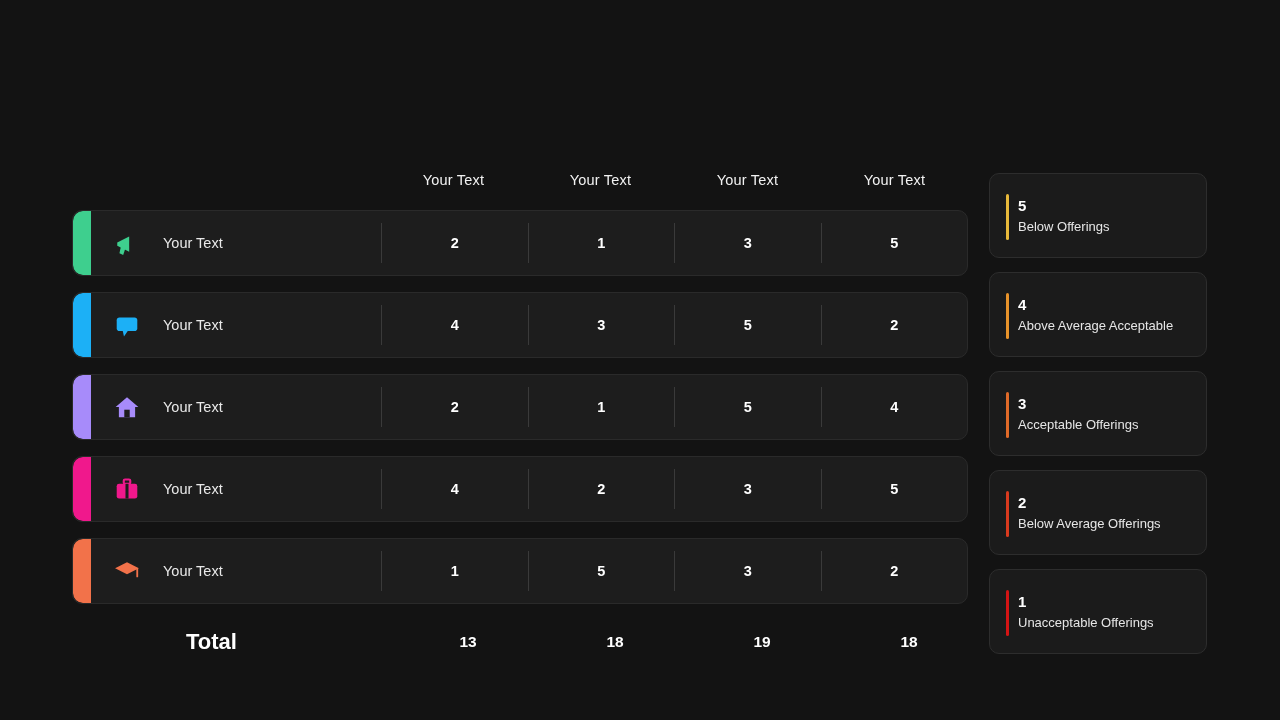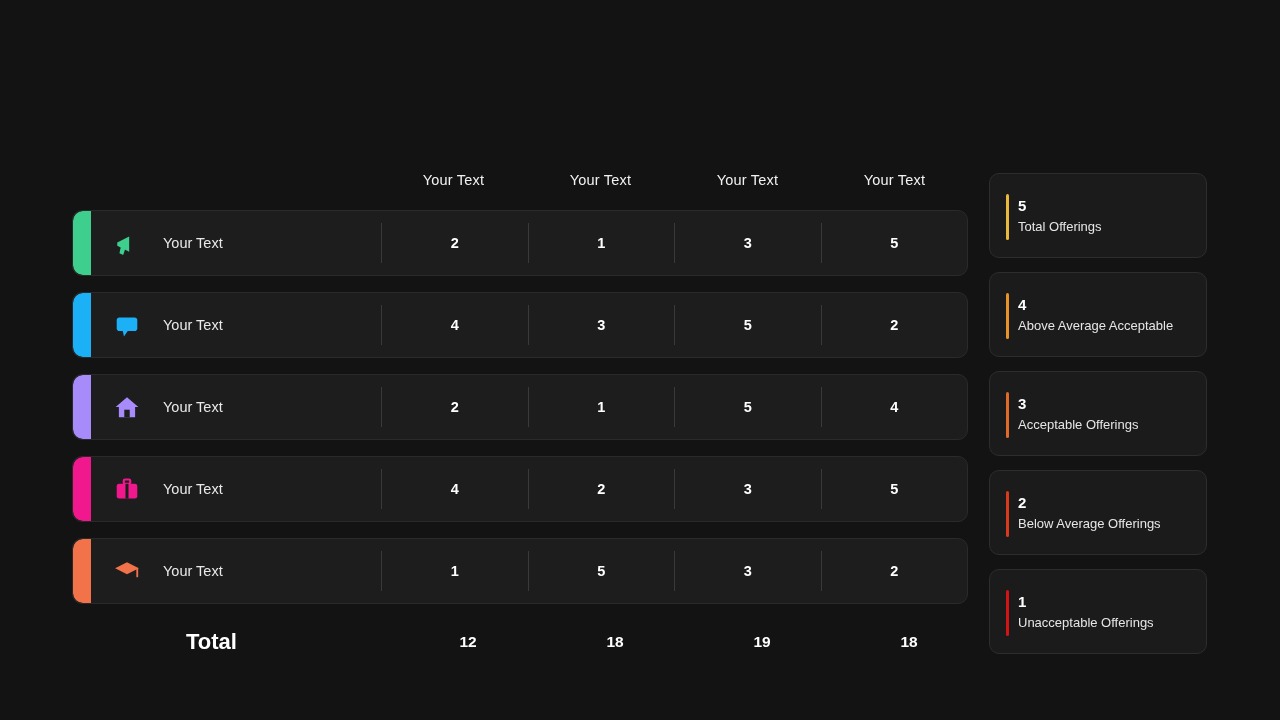--- a/index.html
+++ b/index.html
@@ -283,33 +283,33 @@
             <div class="cell first">1</div>
             <div class="cell">5</div>
             <div class="cell">3</div>
             <div class="cell">2</div>
           </div>
         </div>
       </div>
 
     <div class="total-row">
       <div class="total-label">Total</div>
-      <div class="total-cell">12</div>
+      <div class="total-cell">13</div>
       <div class="total-cell">18</div>
       <div class="total-cell">19</div>
       <div class="total-cell">18</div>
     </div>
 
   </div>
 
   <div class="legend" id="legend-container">
       <div class="legend-card">
         <div class="legend-bar" style="background: rgb(232, 185, 58);"></div>
         <div class="legend-score">5</div>
-        <div class="legend-text">Total Offerings</div>
+        <div class="legend-text">Below Offerings</div>
       </div>
       <div class="legend-card">
         <div class="legend-bar" style="background: rgb(232, 147, 42);"></div>
         <div class="legend-score">4</div>
         <div class="legend-text">Above Average Acceptable</div>
       </div>
       <div class="legend-card">
         <div class="legend-bar" style="background: rgb(224, 106, 40);"></div>
         <div class="legend-score">3</div>
         <div class="legend-text">Acceptable  Offerings</div>

